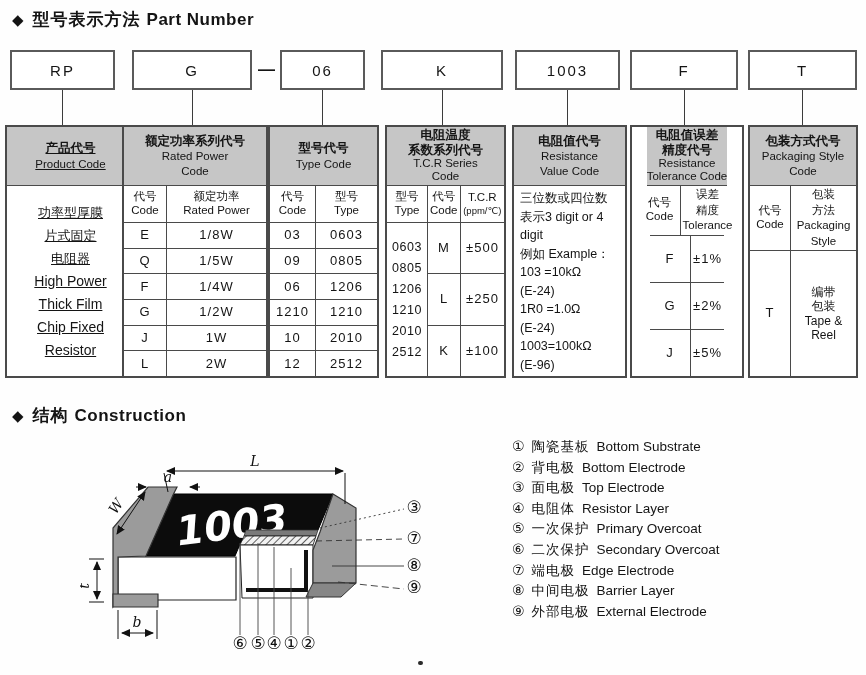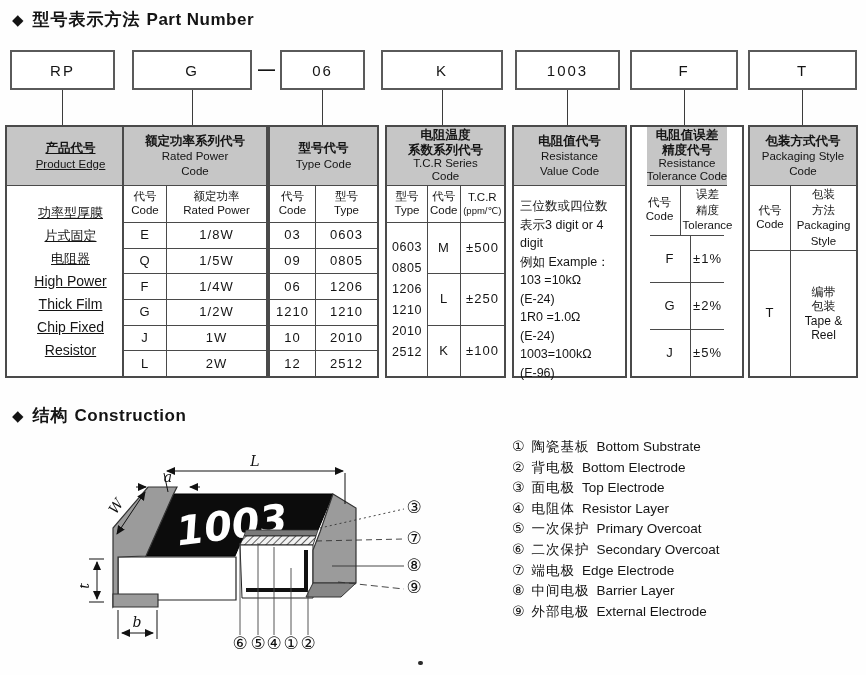--- a/index.html
+++ b/index.html
@@ -73,21 +73,21 @@
   <div class="conn" style="left:192px;"></div>
   <div class="conn" style="left:322px;"></div>
   <div class="conn" style="left:442px;"></div>
   <div class="conn" style="left:567px;"></div>
   <div class="conn" style="left:684px;"></div>
   <div class="conn" style="left:802px;"></div>
 
   <div class="tbl" style="left:5px;width:131px;text-decoration:underline;">
     <div class="thead">
       <span class="zh">产品代号</span>
-      <span class="en">Product Edge</span>
+      <span class="en">Product Code</span>
     </div>
     <div class="freebody" style="line-height:23px;font-size:13px;">
       <span>功率型厚膜</span>
       <span>片式固定</span>
       <span>电阻器</span>
       <span style="font-size:14px;">High Power</span>
       <span style="font-size:14px;">Thick Film</span>
       <span style="font-size:14px;">Chip Fixed</span>
       <span style="font-size:14px;">Resistor</span>
     </div>
@@ -218,21 +218,21 @@
             </div>
           <div class="t4row">
               <div class="cell c-w32 datacell">K</div>
               <div class="cell datacell">±100</div>
             </div>
         </div>
       </div>
     </div>
   </div>
 
-  <div class="tbl" style="left:512px;width:115px;gap:8px;">
+  <div class="tbl" style="left:512px;width:115px;">
     <div class="thead">
       <span class="zh">电阻值代号</span>
       <span class="en">Resistance</span>
       <span class="en">Value Code</span>
     </div>
     <div class="freebody body-left" style="line-height:18.5px;font-size:12.5px;">
       <span>三位数或四位数</span>
       <span>表示3 digit or 4</span>
       <span>digit</span>
       <span>例如 Example：</span>

